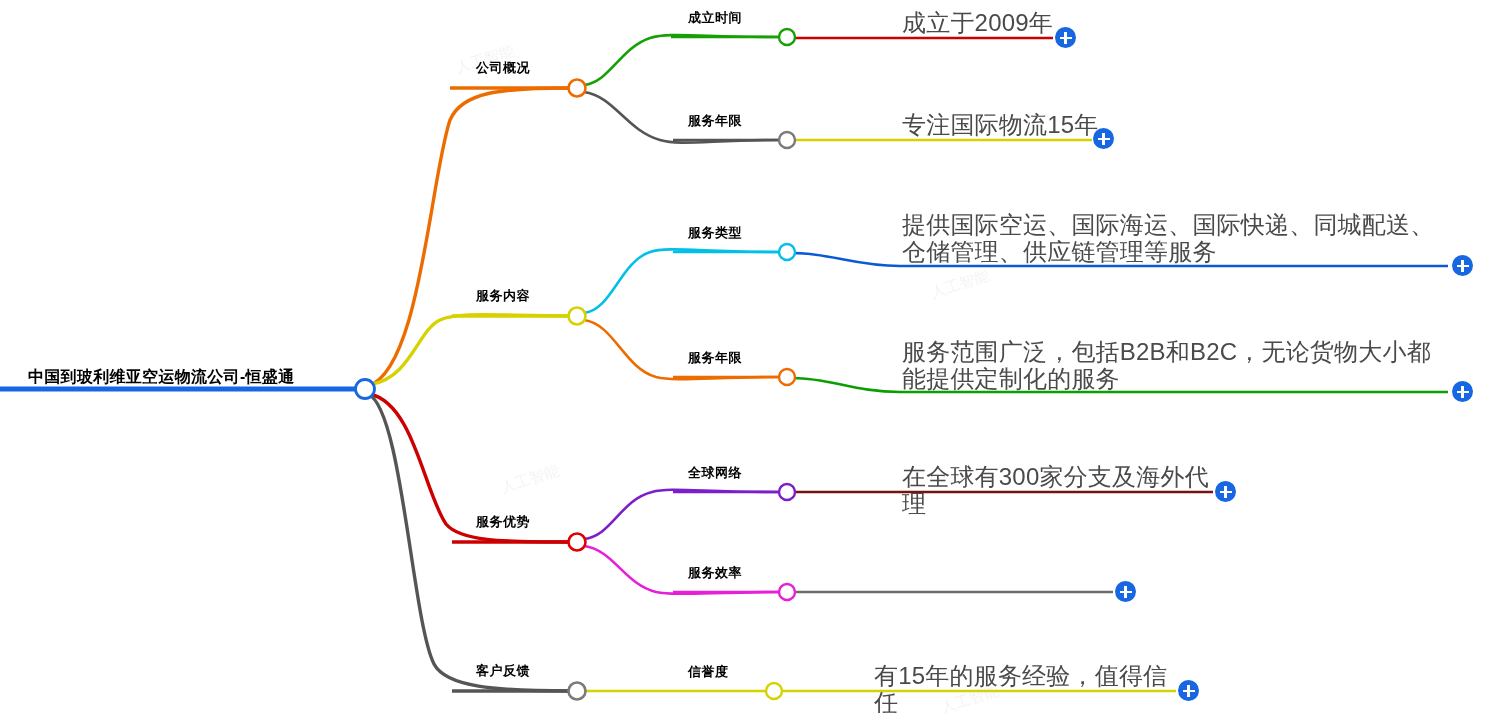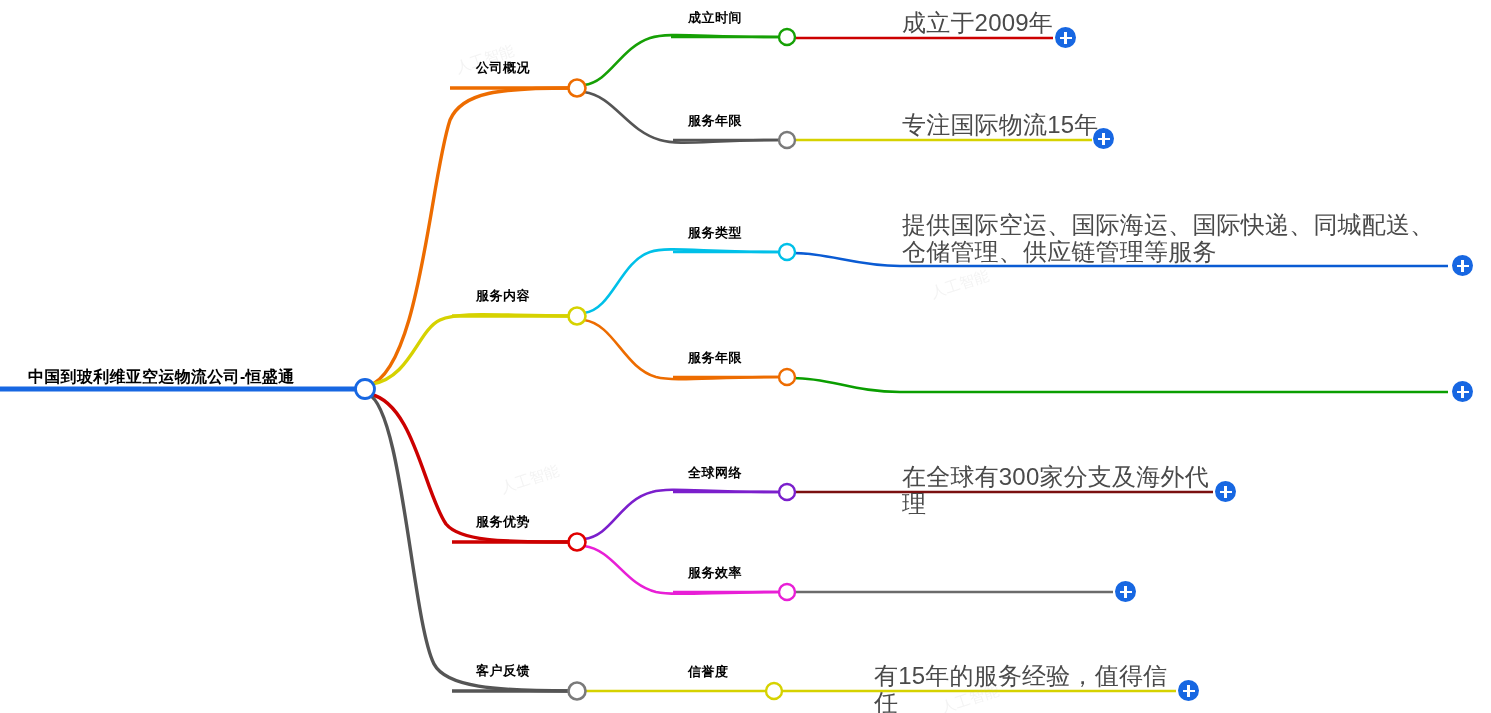--- a/index.html
+++ b/index.html
@@ -178,20 +178,21 @@
   <div class="node-label" style="left:688px; top:562px;">服务效率</div>
 
   <div class="node-label" style="left:688px; top:661px;">信誉度</div>
 
   <div class="leaf-label" style="left:902px; top:9px; width:200px;">成立于2009年</div>
 
   <div class="leaf-label" style="left:902px; top:111px; width:220px;">专注国际物流15年</div>
 
   <div class="leaf-label" style="left:902px; top:211px; width:540px;">提供国际空运、国际海运、国际快递、同城配送、仓储管理、供应链管理等服务</div>
 
+  <div class="leaf-label" style="left:902px; top:338px; width:540px;">服务范围广泛，包括B2B和B2C，无论货物大小都能提供定制化的服务</div>
 
   <div class="leaf-label" style="left:902px; top:463px; width:310px;">在全球有300家分支及海外代理</div>
 
 
   <div class="leaf-label" style="left:874px; top:662px; width:300px;">有15年的服务经验，值得信任</div>
 
   <div class="plus-btn" title="+" style="left:1055px; top:27px;"></div>
   <div class="plus-btn" title="+" style="left:1093px; top:128px;"></div>
   <div class="plus-btn" title="+" style="left:1452px; top:255px;"></div>
   <div class="plus-btn" title="+" style="left:1452px; top:381px;"></div>

